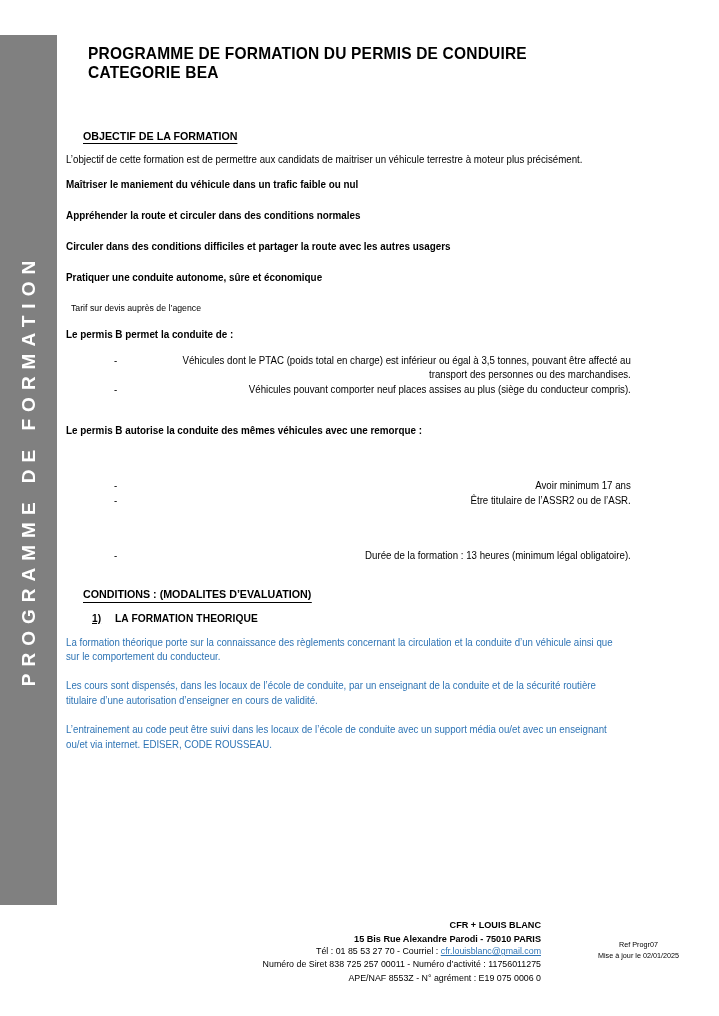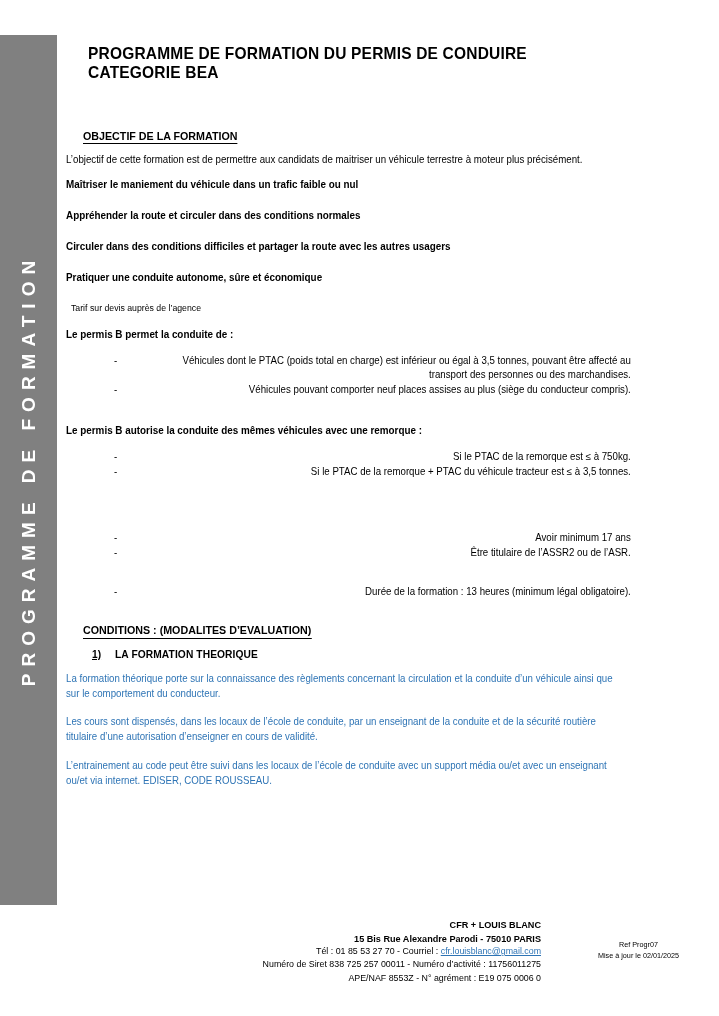--- a/index.html
+++ b/index.html
@@ -223,35 +223,31 @@
     <p class="body-bold">Pratiquer une conduite autonome, sûre et économique</p>
     <p class="body-small">Tarif sur devis auprès de l’agence</p>
 
     <p class="body-bold" style="margin-bottom:12px;">Le permis B permet la conduite de :</p>
     <ul class="dash-list">
       <li>Véhicules dont le PTAC (poids total en charge) est inférieur ou égal à 3,5 tonnes, pouvant être affecté au transport des personnes ou des marchandises.</li>
       <li>Véhicules pouvant comporter neuf places assises au plus (siège du conducteur compris).</li>
     </ul>
     <div class="spacer-md"></div>
     <p class="body-bold" style="margin-bottom:12px;">Le permis B autorise la conduite des mêmes véhicules avec une remorque :</p>
-    <ul class="dash-list">
-      <li>Si le PTAC de la remorque est ≤ à 750kg.</li>
-      <li>Si le PTAC de la remorque + PTAC du véhicule tracteur est ≤ à 3,5 tonnes.</li>
-    </ul>
 
     <div class="spacer-lg"></div>
 
-    <ul class="dash-list" style="margin-top:17px;">
+    <ul class="dash-list" style="margin-top:8px;">
       <li>Avoir minimum 17 ans</li>
       <li>Être titulaire de l’ASSR2 ou de l’ASR.</li>
     </ul>
 
     <div class="spacer-sm"></div>
 
-    <ul class="dash-list" style="margin-top:4px;">
+    <ul class="dash-list" style="margin-top:20px;">
       <li>Durée de la formation : 13 heures (minimum légal obligatoire).</li>
     </ul>
 
     <div class="spacer-sm"></div>
 
     <div class="head-wrap">
       <h2 class="section-head">CONDITIONS : (MODALITES D’EVALUATION)</h2>
     </div>
     <div class="numbered-item">
       <span class="numbered-marker">1)</span>

